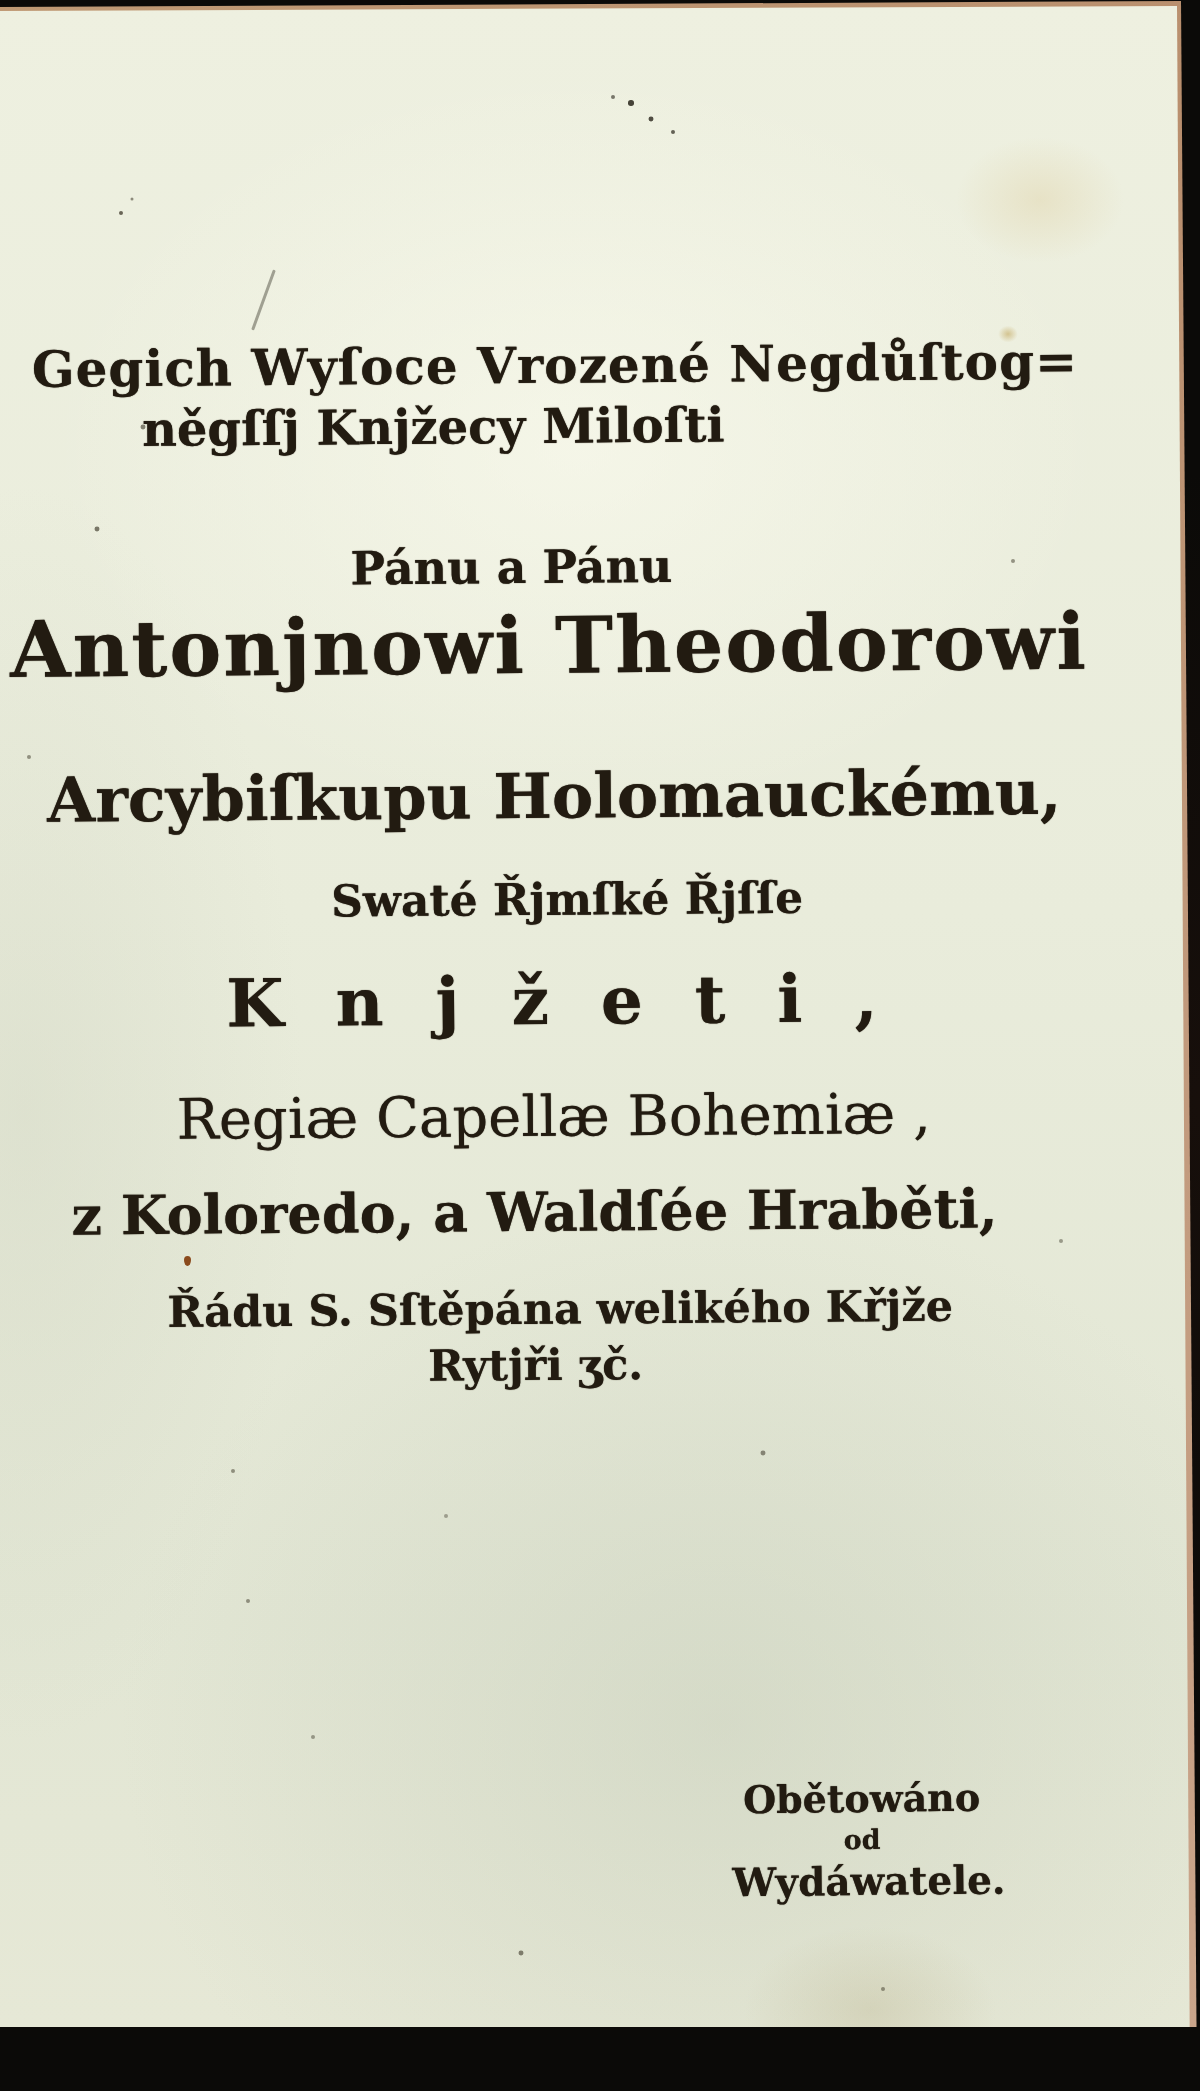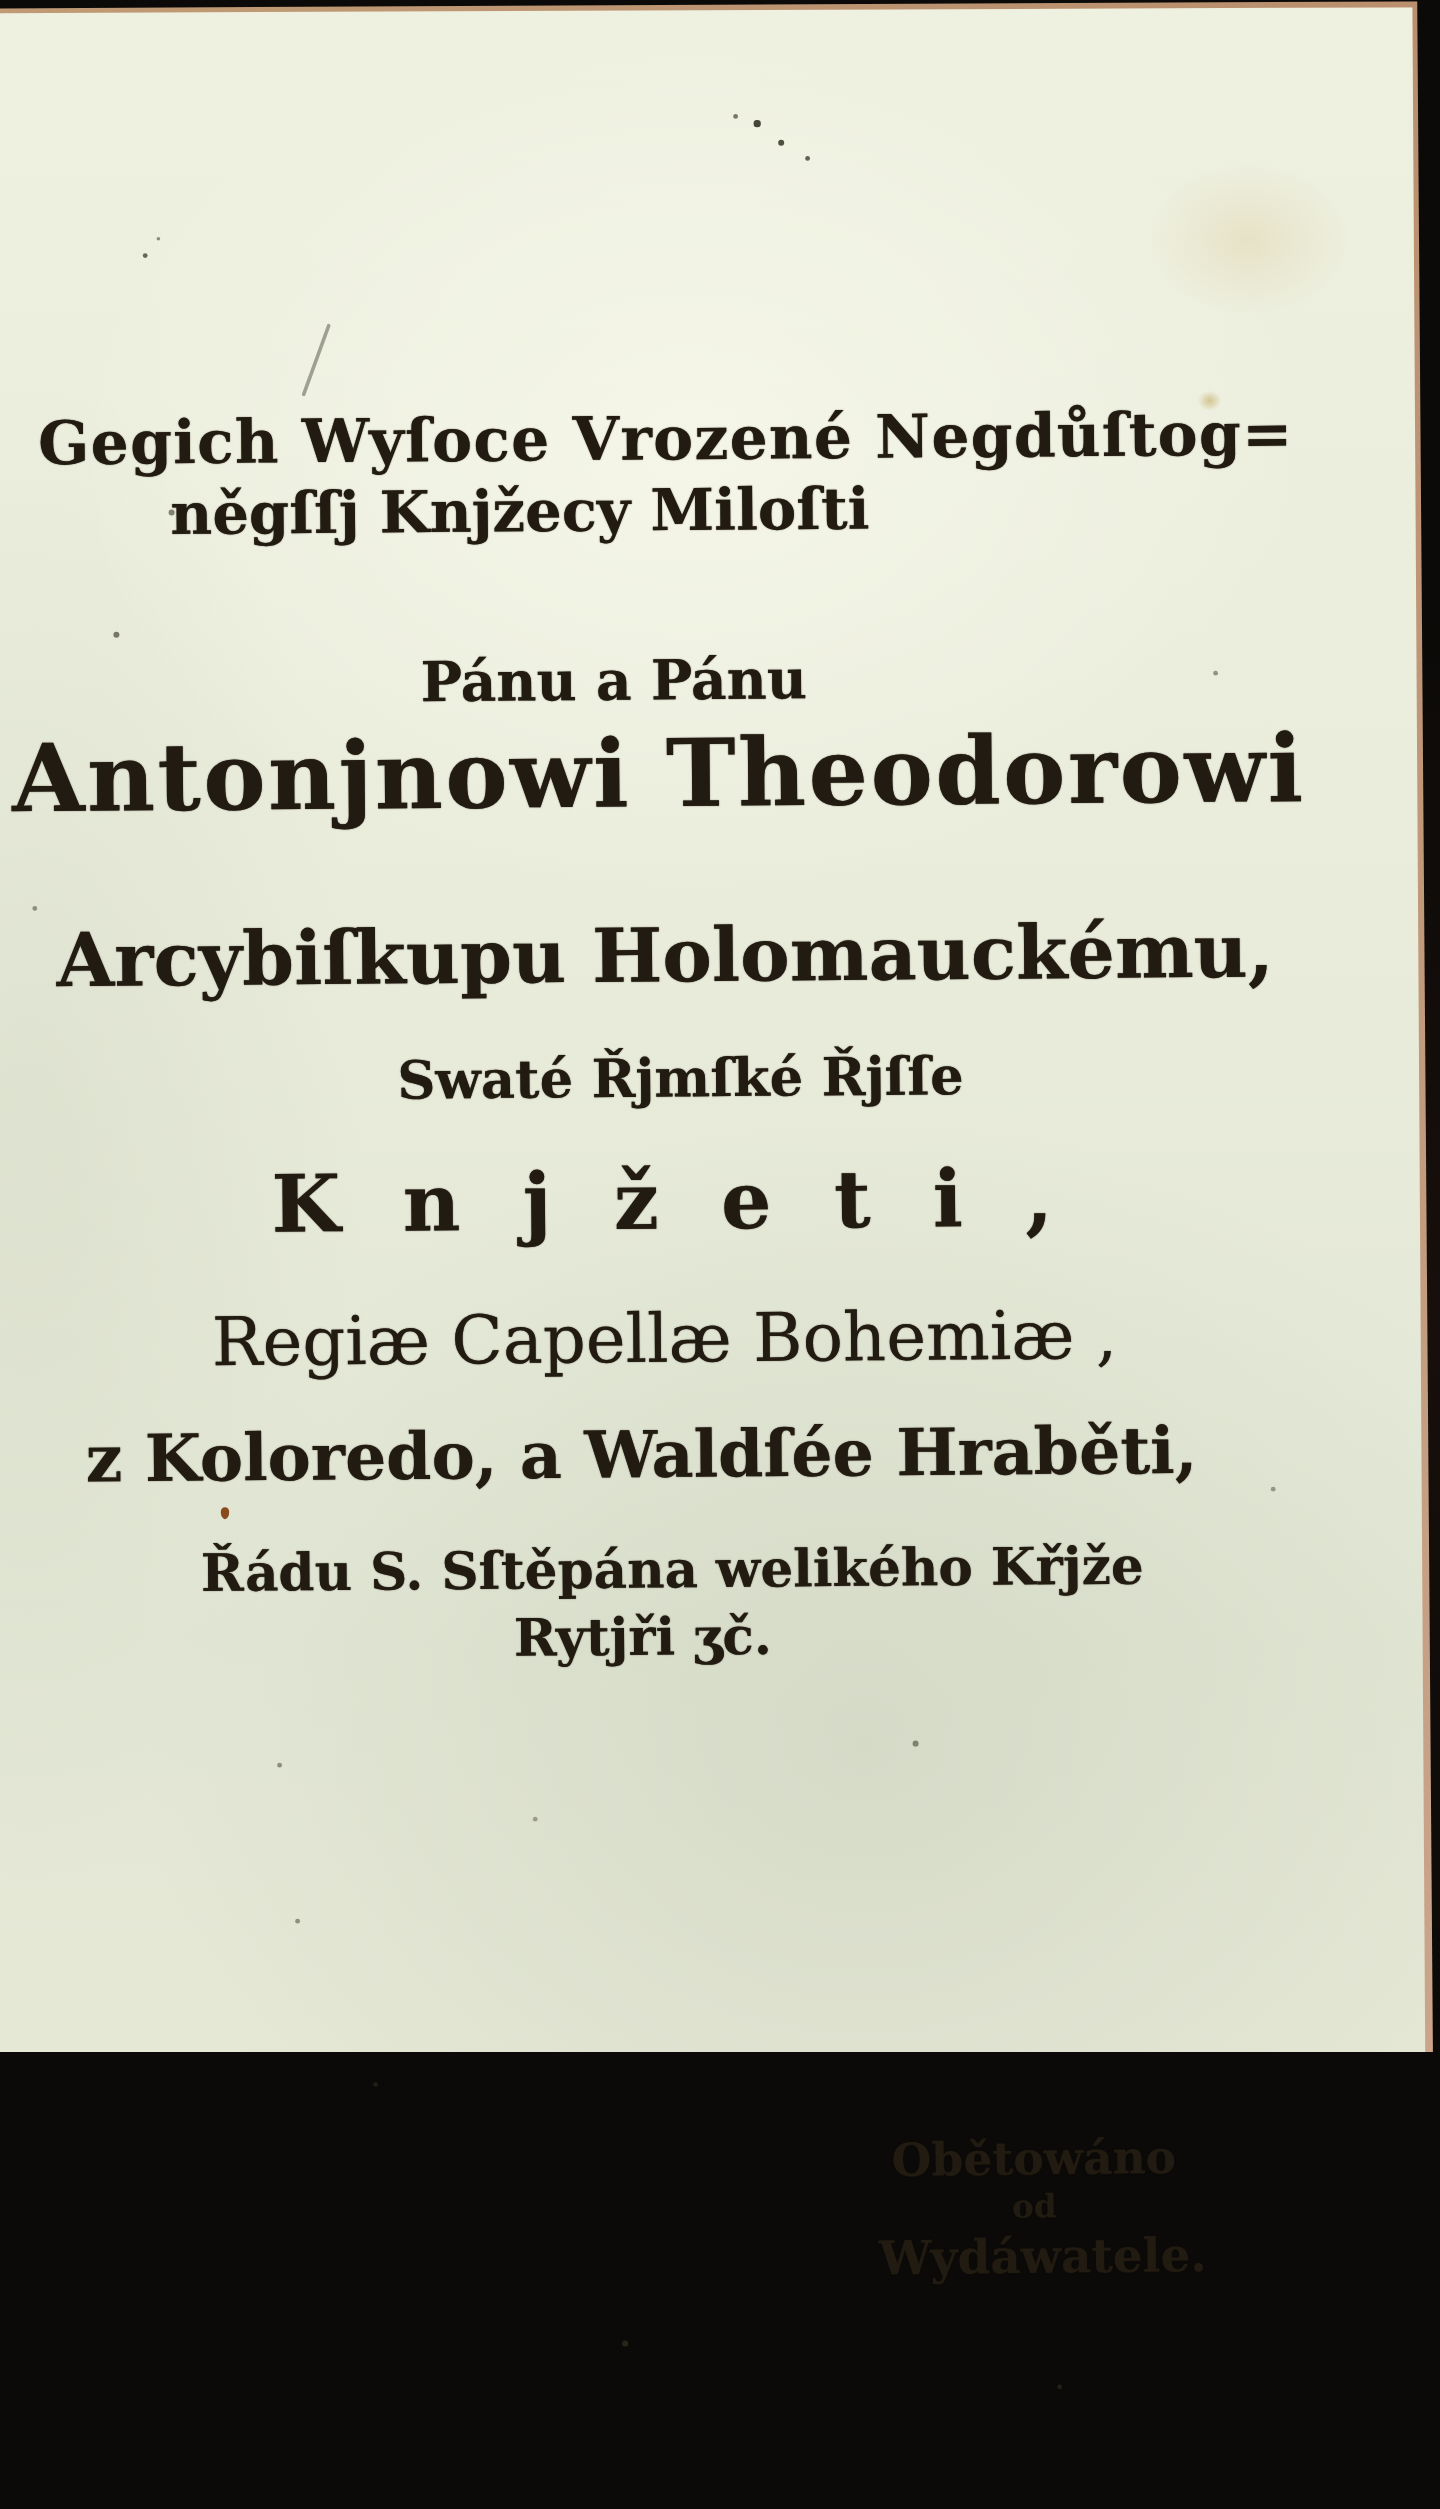--- a/index.html
+++ b/index.html
@@ -7,21 +7,21 @@
     padding: 0;
     width: 1200px;
     height: 2091px;
     background: #0b0a08;
     overflow: hidden;
     font-family: "DejaVu Serif", serif;
   }
   .scan {
     position: relative;
     width: 1200px;
-    height: 1710px;
+    height: 2027px;
     background:
       radial-gradient(ellipse 300px 900px at 1198px 1100px, rgba(60,30,20,0.25), rgba(0,0,0,0) 70%),
       #0b0a08;
   }
   
   .page-edge {
     position: absolute;
     inset: 0;
     background: linear-gradient(135deg, #c09a75 0%, #b98f6e 40%, #caa58b 100%);
     clip-path: polygon(0px 7px, 1181px 1px, 1197px 2090px, 0px 2069px);

